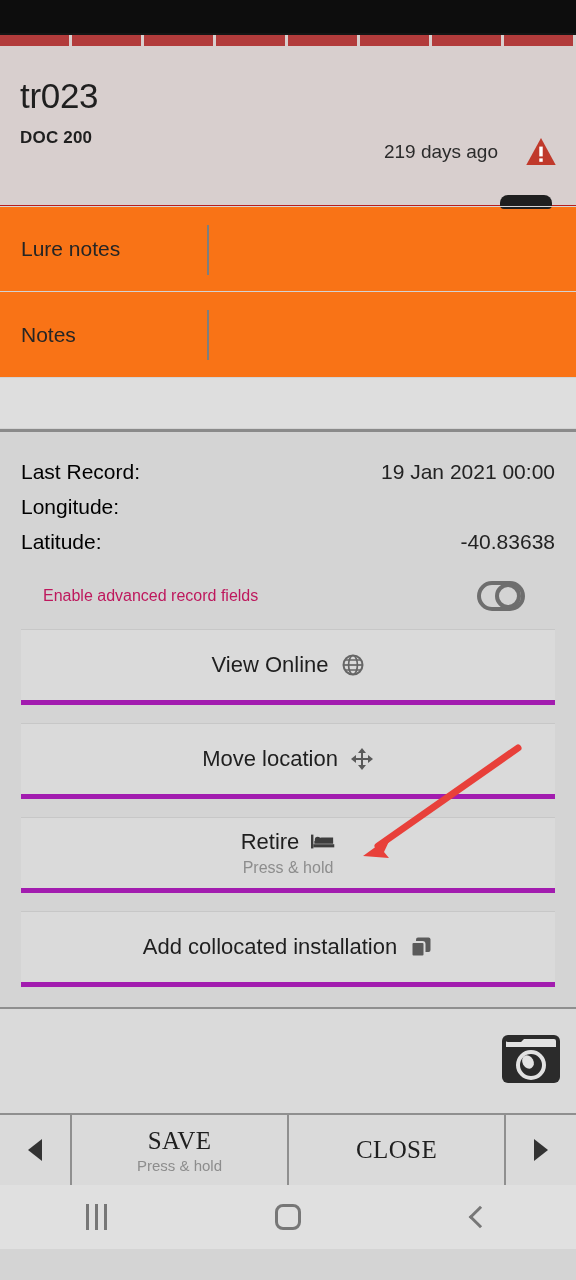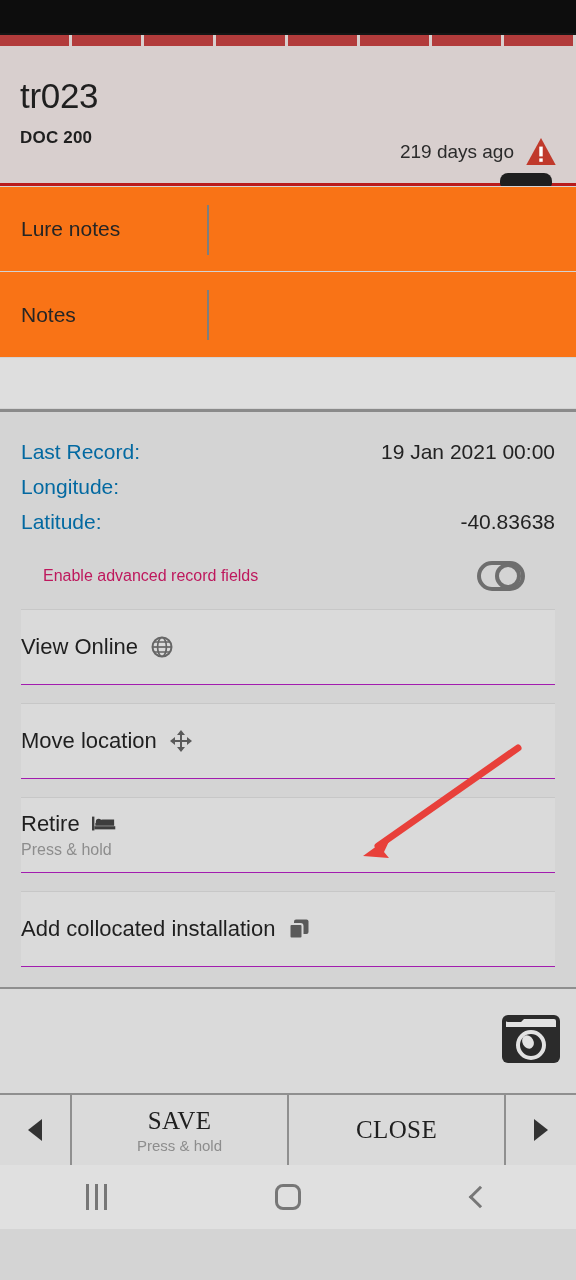--- a/index.html
+++ b/index.html
@@ -26,36 +26,36 @@
     position: absolute; left: 250px; top: 12px;
     width: 0; height: 0;
     border-left: 10px solid transparent;
     border-right: 10px solid transparent;
     border-bottom: 11px solid #2b2b2b;
   }
 
   
   .header {
     position: relative;
-    height: 140px;
+    height: 160px;
     background: #d8cfce;
-    border-bottom: 3px solid #b91c1c;
+    border-bottom: 1px solid #b91c1c;
     padding: 28px 20px 0 20px;
   }
   .header-title {
     font-size: 35px; font-weight: 400; color: #1f1f1f;
     letter-spacing: -0.3px; line-height: 44px;
   }
   .header-sub {
     font-size: 17px; font-weight: 700; color: #1f1f1f;
     letter-spacing: 0.2px; margin-top: 10px;
   }
   .header-right {
     position: absolute; right: 20px; top: 92px;
-    display: flex; align-items: center; gap: 12px;
+    display: flex; align-items: center; gap: 28px;
   }
   .header-age { font-size: 19px; color: #2b2b2b; }
   .warn-tri { width: 30px; height: 27px; display:block; }
 
   
   .scrolled-chip {
     position: absolute; right: 24px; bottom: -4px;
     width: 52px; height: 14px; background: #1f1f1f;
     border-radius: 8px 8px 4px 4px;
   }
@@ -78,40 +78,40 @@
   .notes-input { flex: 1; height: 100%; background: transparent; border: none; }
   .notes-pad { height: 51px; background: #dedede; border-bottom: 1px solid #d2d2d2; }
 
   
   .gap-bar { height: 3px; background: #8a8a8a; }
   .record-section { background: #d4d4d4; padding: 22px 21px 0 21px; }
   .record-line {
     display: flex; justify-content: space-between; align-items: baseline;
     font-size: 21px; color: #232323; line-height: 35px;
   }
-  .record-key { color: #0369a1; }
+  .record-key { color: #000000; }
   .record-val { color: #232323; }
 
   .adv-row {
     display: flex; align-items: center; justify-content: space-between;
     padding: 22px 10px 0 22px;
   }
   .adv-label { font-size: 16px; color: #be185d; }
   .toggle-wrap { padding-right: 20px; }
   .toggle { width: 48px; height: 30px; display:block; }
 
   
   .actions { padding: 18px 21px 0 21px; background: #d4d4d4; }
   .action-btn {
     position: relative; width: 100%;
     background: #dadada;
     border-top: 1px solid #c7c7c7;
-    border-bottom: 1px solid #a21caf;
+    border-bottom: 5px solid #a21caf;
     display: flex; flex-direction: column;
-    justify-content: center;
+    align-items: center; justify-content: center;
     height: 76px; margin-bottom: 18px;
   }
   .action-btn:last-child { margin-bottom: 0; }
   .action-inner { display: flex; align-items: center; gap: 12px; }
   .action-label { font-size: 22px; color: #1f1f1f; }
   .action-sub { font-size: 16px; color: #8d8d8d; margin-top: 4px; }
   .icn { width: 24px; height: 24px; display: block; fill: #4a4a4a; }
 
   
   .camera-strip {

